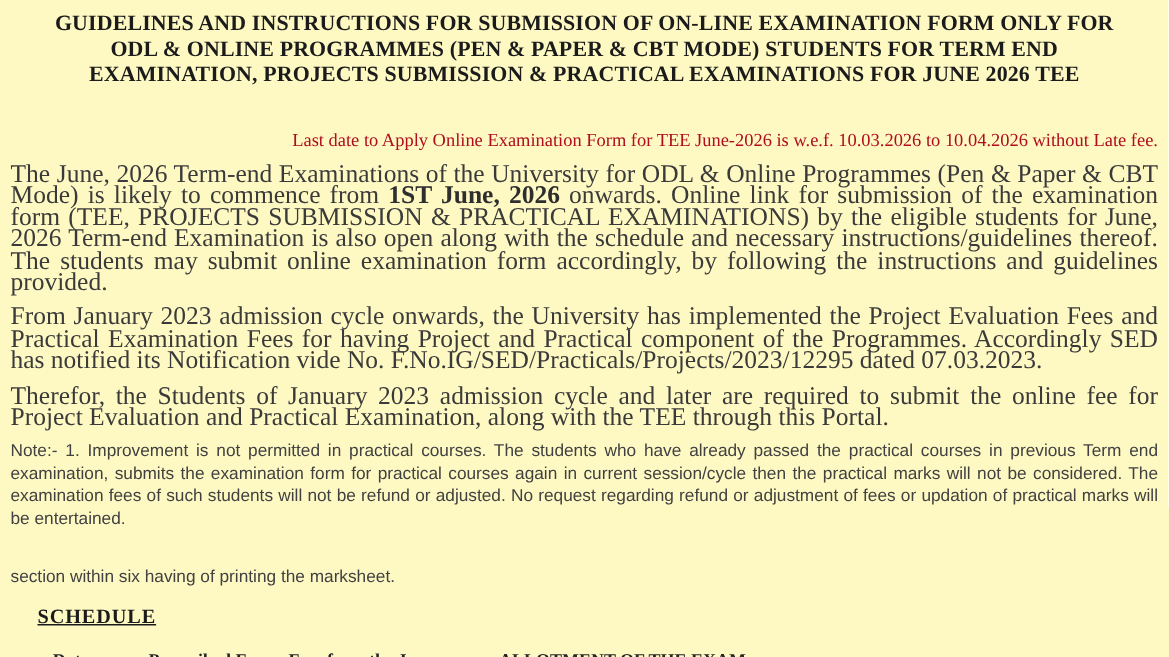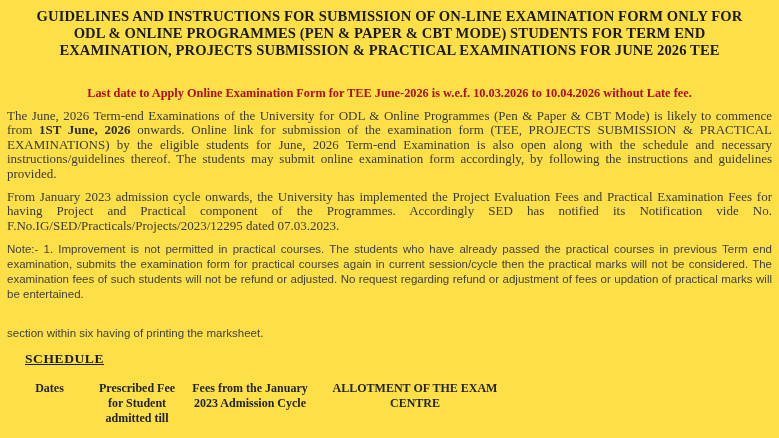--- a/index.html
+++ b/index.html
@@ -1,45 +1,45 @@
 <!DOCTYPE html>
 <html style="--notice_red: #b00d1f; --heading_black: #1b1b1b; --body_text: #3a3a3a; --background: #ffffff;"><head>
 <meta charset="utf-8">
 <style>
   html, body { margin: 0; padding: 0; background: #ffffff; }
   .page {
     position: relative;
     width: 779px;
     height: 438px;
-    background: #fde047;
+    background: #fef9c3;
     overflow: hidden;
     box-sizing: border-box;
     padding: 8px 7px 0 7px;
     font-family: "Liberation Serif", serif;
     color: #3a3a3a;
   }
   .title {
     margin: 0 24px;
     font-size: 14.6px;
     font-weight: bold;
     line-height: 17px;
     text-align: center;
     color: var(--heading_black, #1b1b1b);
     letter-spacing: 0.1px;
   }
   .notice {
     margin-top: 27px;
-    text-align: center;
-    font-weight: bold;
+    text-align: right;
+    font-weight: normal;
     font-size: 12.3px;
     color: var(--notice_red, #b00d1f);
   }
   .para {
     margin: 9px 0 0 0;
-    font-size: 13px;
+    font-size: 17px;
     line-height: 14.4px;
     text-align: justify;
   }
   .para.first { margin-top: 8px; }
   .para b { color: #2e2e2e; }
   .sans {
     font-family: "Liberation Sans", sans-serif;
     font-size: 11.5px;
     line-height: 14.9px;
     color: #414141;
@@ -76,20 +76,21 @@
 <div class="page">
 
   <h1 class="title">GUIDELINES AND INSTRUCTIONS FOR SUBMISSION OF ON-LINE EXAMINATION FORM ONLY FOR ODL &amp; ONLINE PROGRAMMES (PEN &amp; PAPER &amp; CBT MODE) STUDENTS FOR TERM END EXAMINATION, PROJECTS SUBMISSION &amp; PRACTICAL EXAMINATIONS FOR JUNE 2026 TEE</h1>
 
   <div class="notice">Last date to Apply Online Examination Form for TEE June-2026 is w.e.f. 10.03.2026 to 10.04.2026 without Late fee.</div>
 
   <p class="para first"><span>The June, 2026 Term-end Examinations of the University for ODL &amp; Online Programmes (Pen &amp; Paper &amp; CBT Mode) is likely to commence from </span><b>1ST June, 2026</b><span> onwards. Online link for submission of the examination form (TEE, PROJECTS SUBMISSION &amp; PRACTICAL EXAMINATIONS) by the eligible students for June, 2026 Term-end Examination is also open along with the schedule and necessary instructions/guidelines thereof. The students may submit online examination form accordingly, by following the instructions and guidelines provided.</span></p>
 
   <p class="para">From January 2023 admission cycle onwards, the University has implemented the Project Evaluation Fees and Practical Examination Fees for having Project and Practical component of the Programmes. Accordingly SED has notified its Notification vide No. F.No.IG/SED/Practicals/Projects/2023/12295 dated 07.03.2023.</p>
 
+  <p class="para">Therefor, the Students of January 2023 admission cycle and later are required to submit the online fee for Project Evaluation and Practical Examination, along with the TEE through this Portal.</p>
 
   <p class="para sans">Note:- 1. Improvement is not permitted in practical courses. The students who have already passed the practical courses in previous Term end examination, submits the examination form for practical courses again in current session/cycle then the practical marks will not be considered. The examination fees of such students will not be refund or adjusted. No request regarding refund or adjustment of fees or updation of practical marks will be entertained.</p>
 
   <div class="para sans note2">
     <div>section within six having of printing the marksheet.</div>
   </div>
 
   <div class="schedule-heading">SCHEDULE</div>
 
   <div class="table-header">

